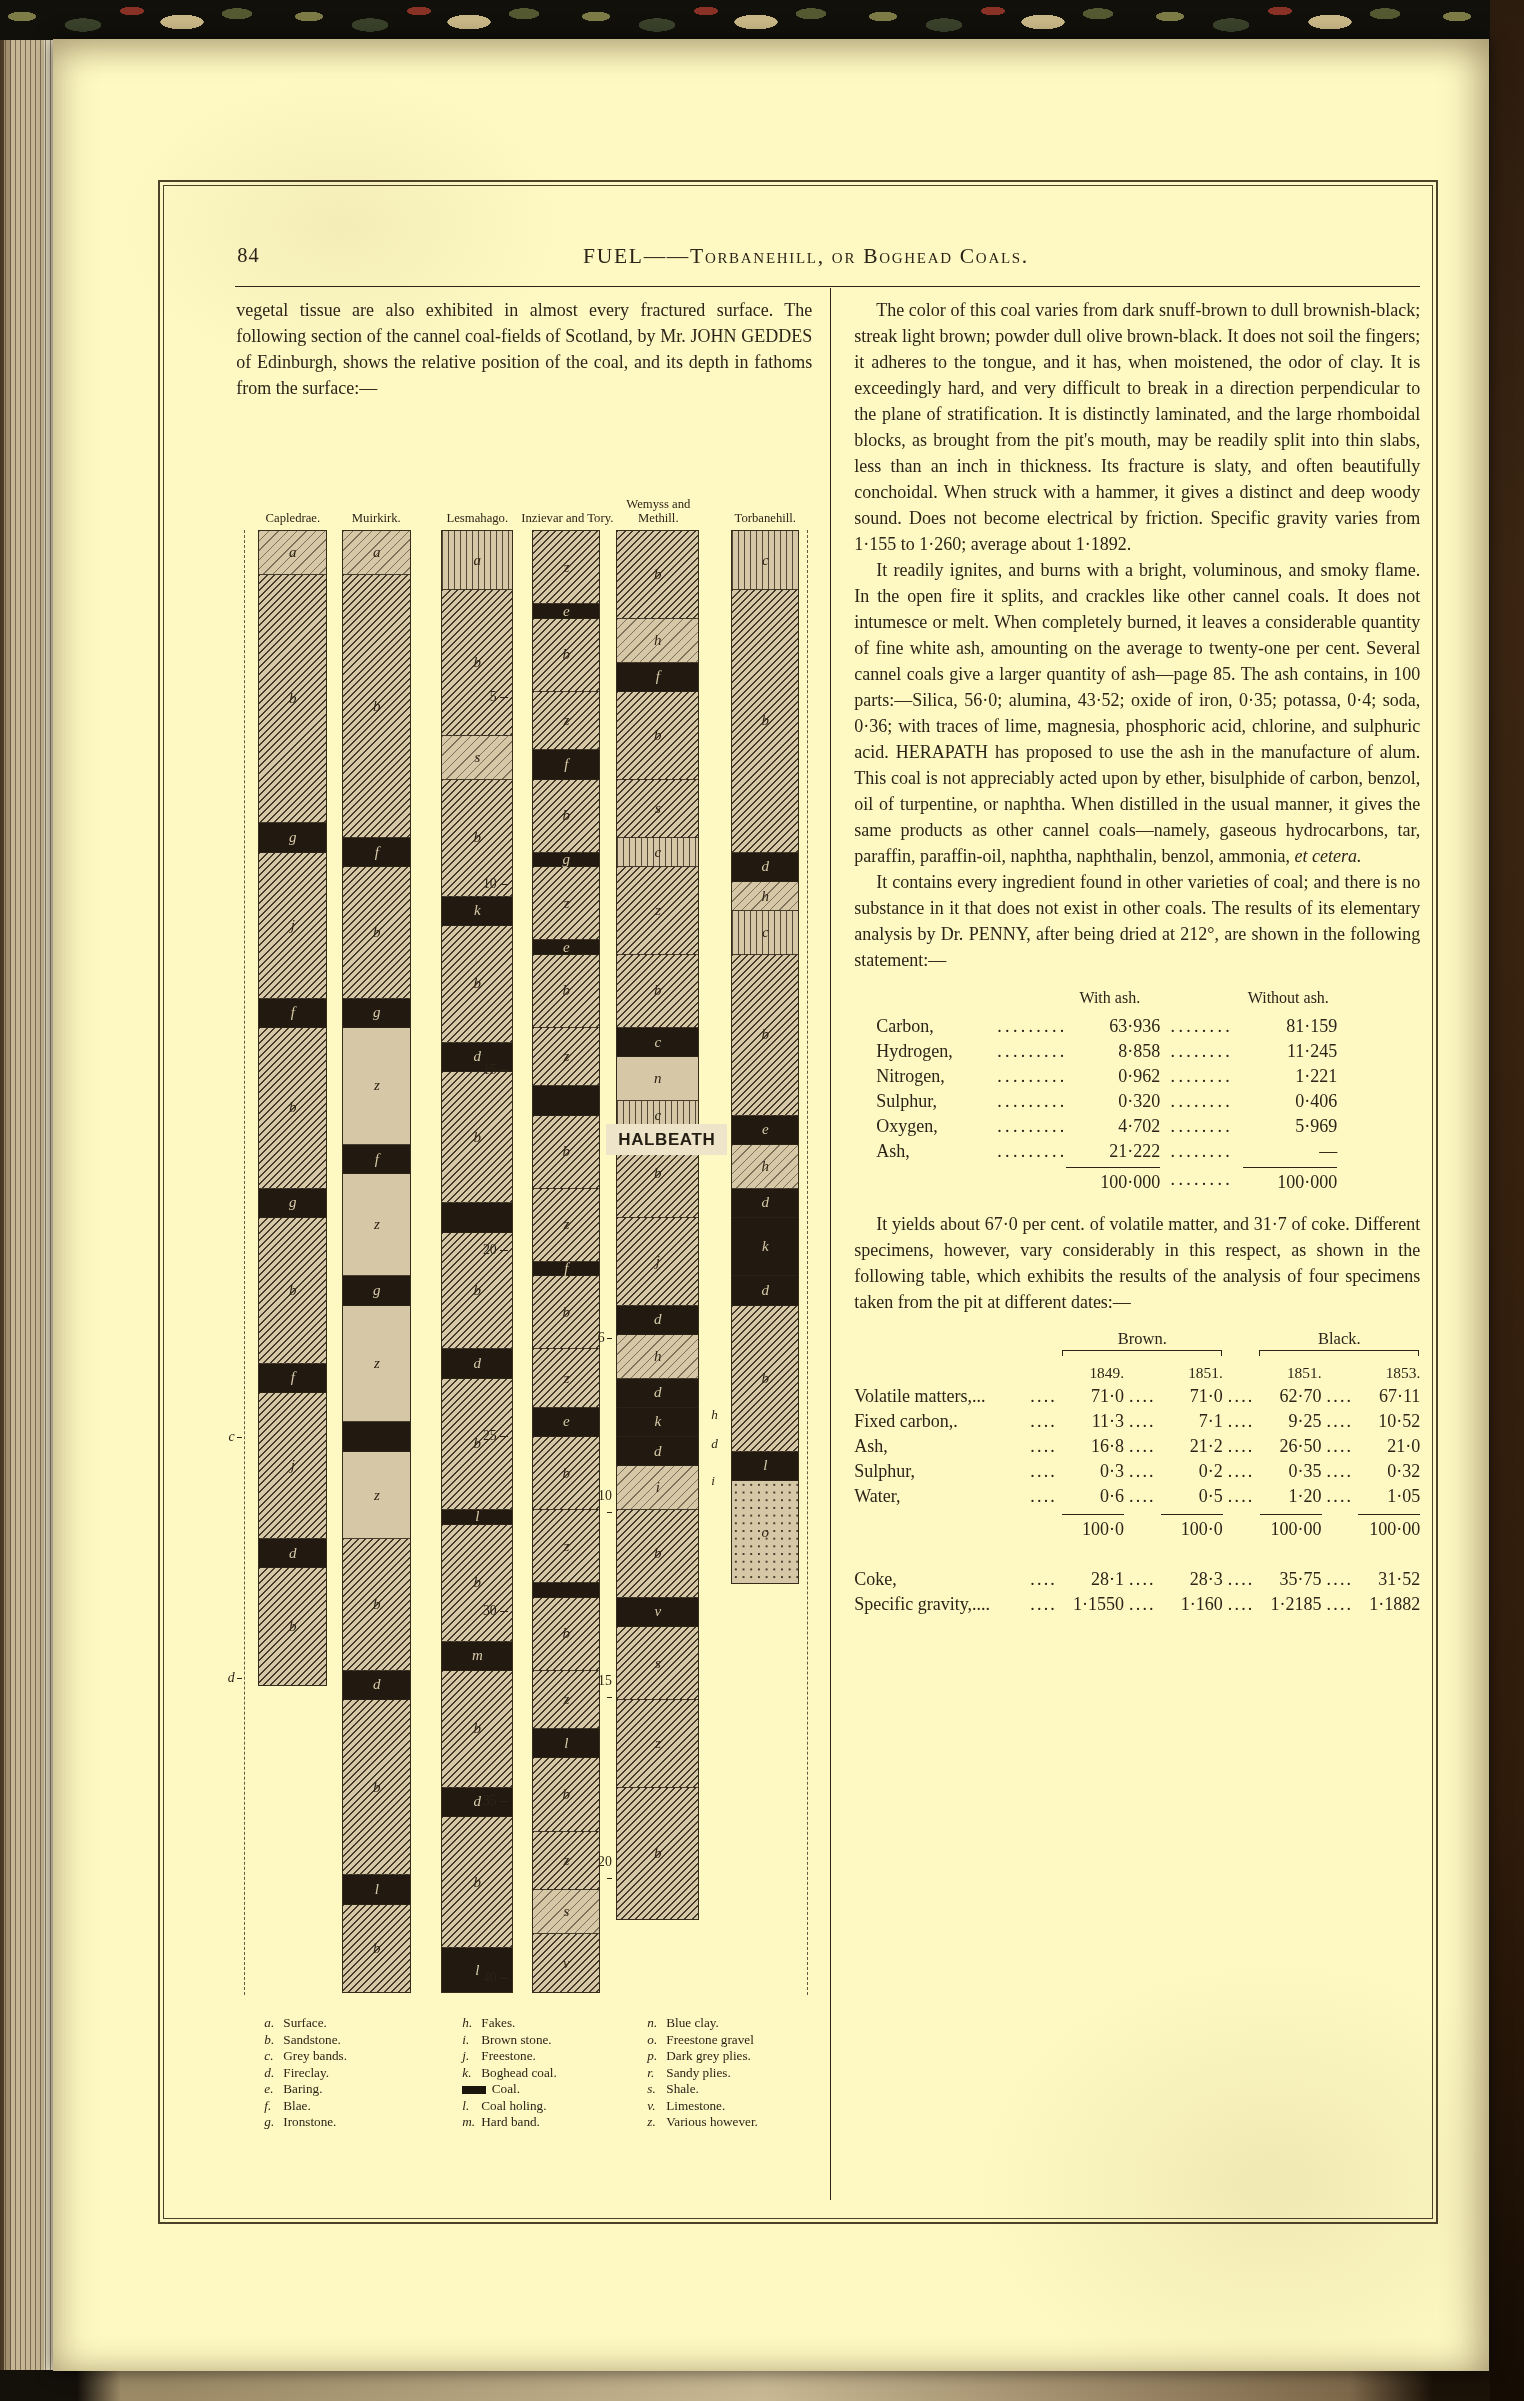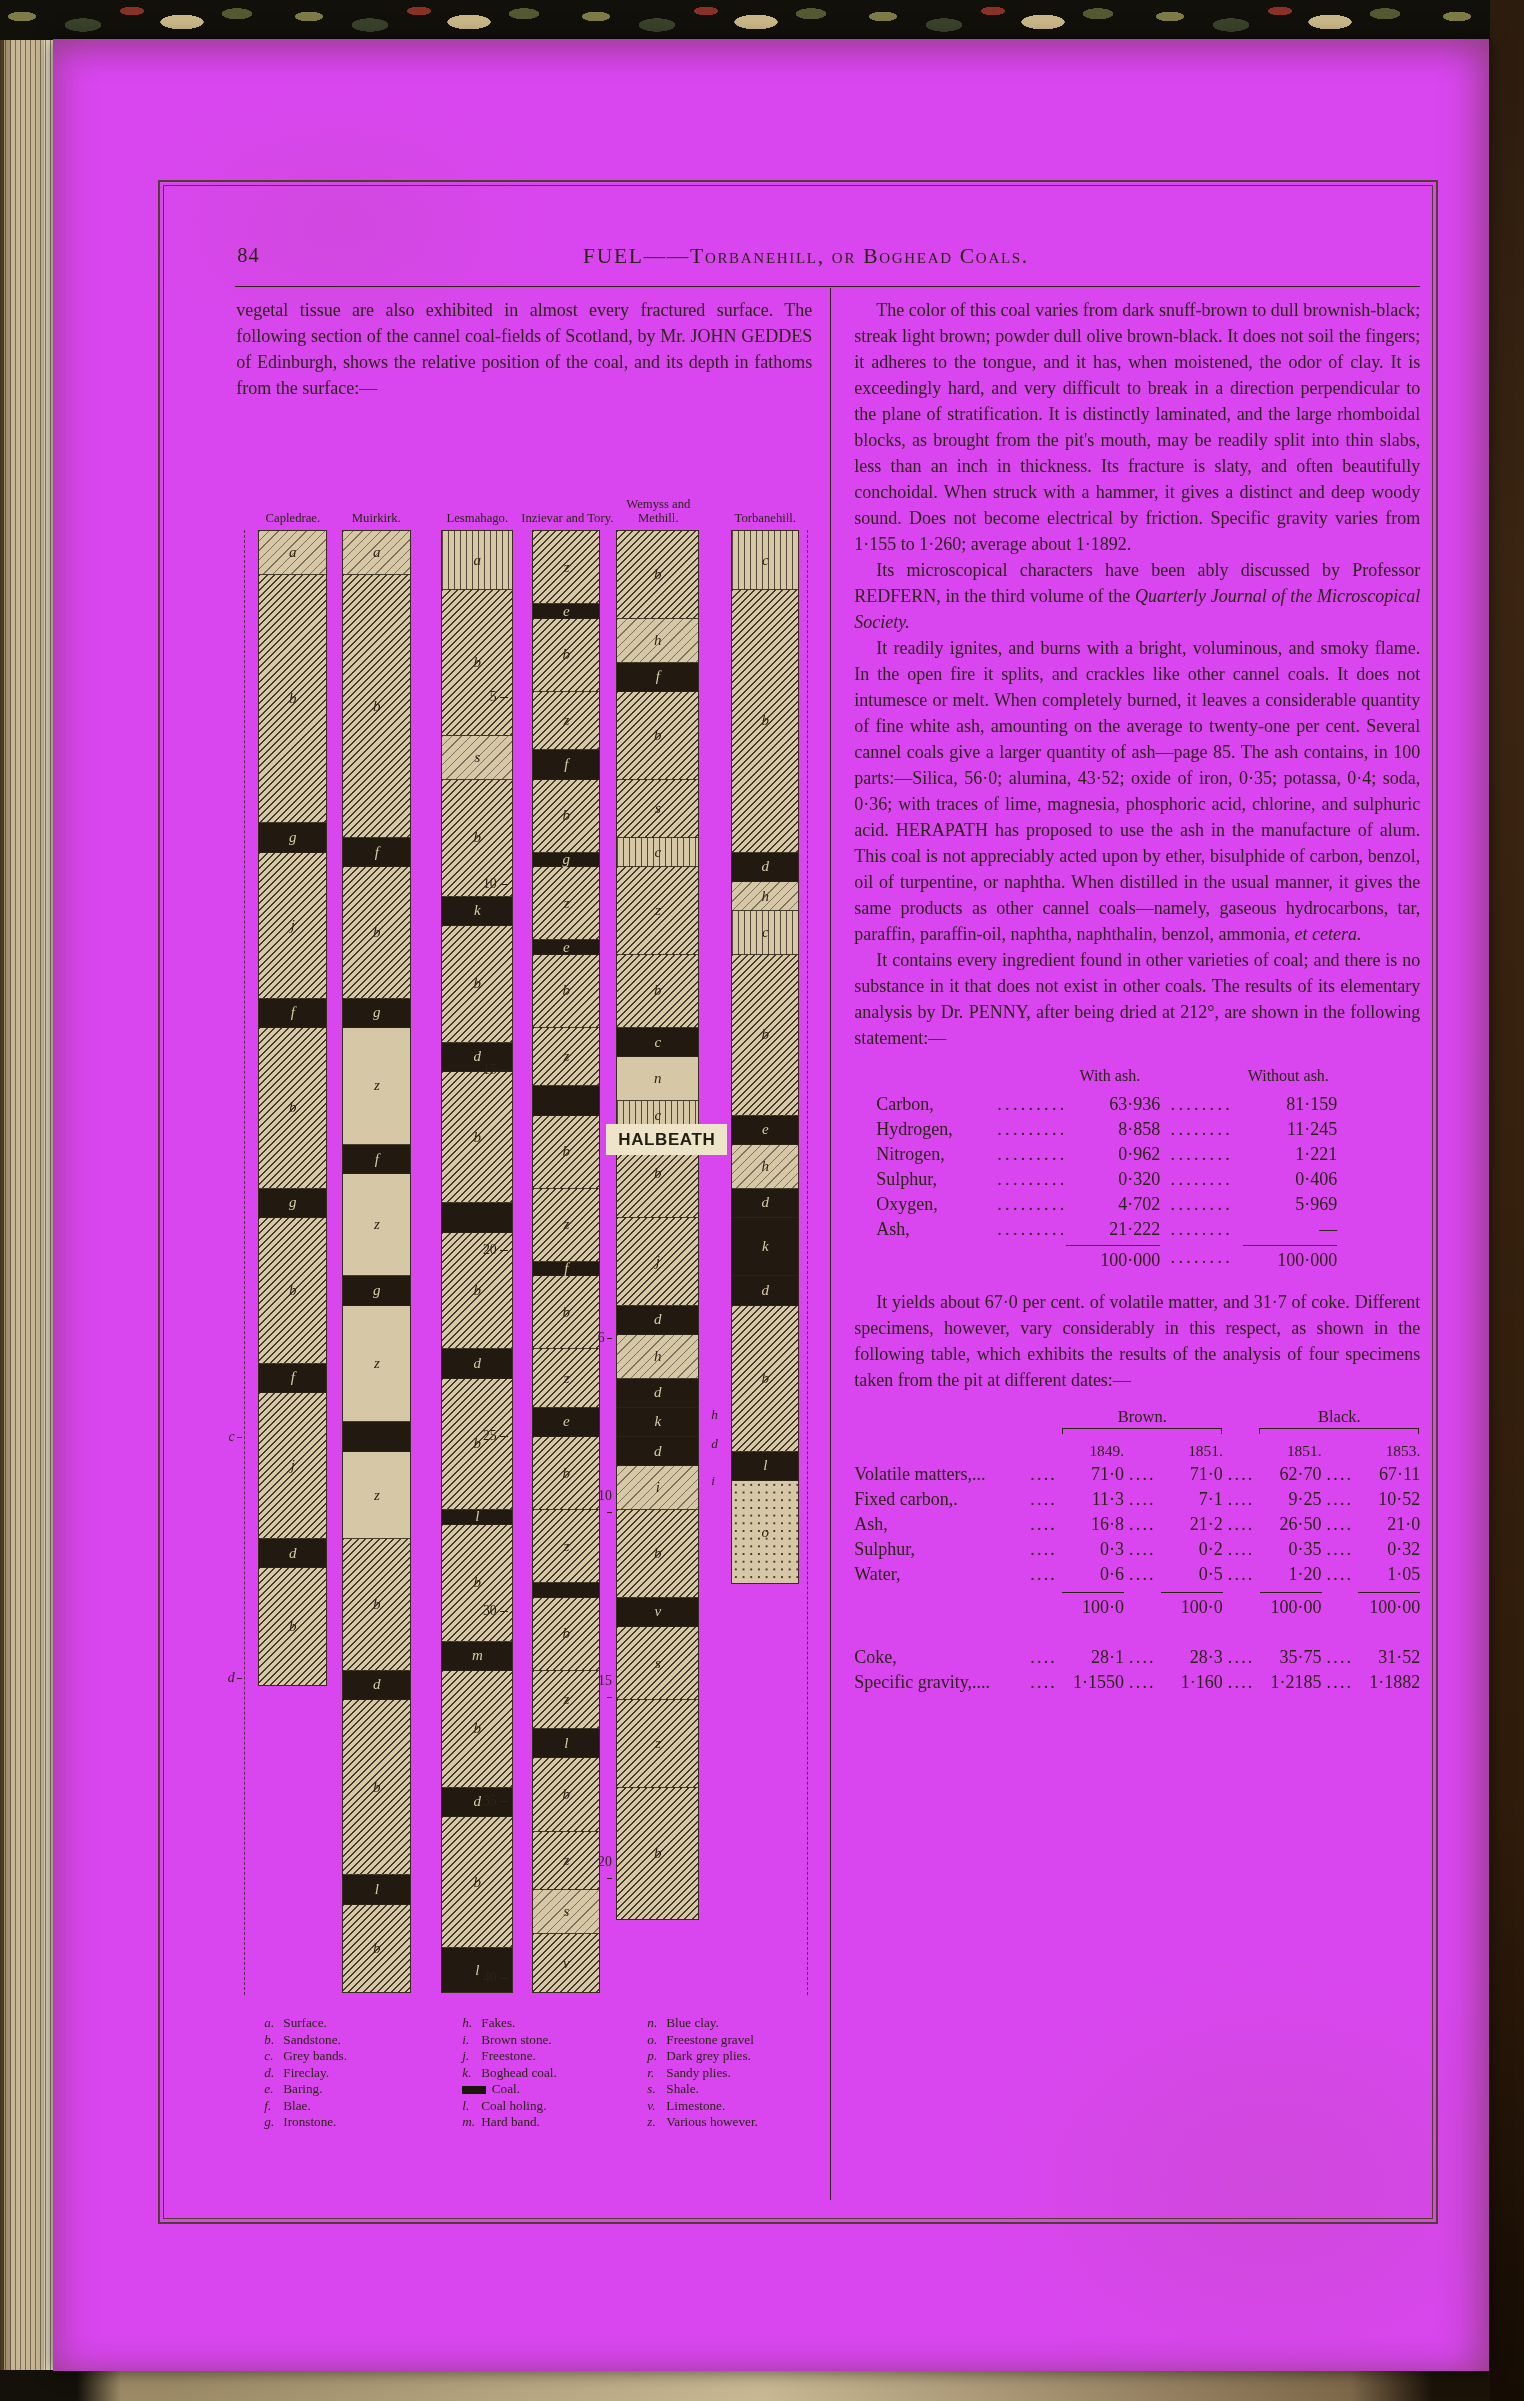--- a/index.html
+++ b/index.html
@@ -31,21 +31,21 @@
       repeating-linear-gradient(90deg,rgba(61,48,30,.55) 0 1.1px,rgba(203,188,156,0) 1.1px 5px),
       linear-gradient(90deg,#4a3c28 0 4.4px,#a2906e 4.4px 11px,#c6b693 11px 44px,#e7ddc2 44px);
   }
   .cover-right{
     position:absolute;right:0;top:0;width:34px;height:2401px;
     background:linear-gradient(180deg,#2c1c0e,#3b2512 25%,#301c0b 75%,#150c04);
   }
   
   .scan-page{
     position:absolute;left:53px;top:39px;width:1436px;height:2332px;
-    background:#d946ef;
+    background:#fef9c3;
     box-shadow:inset -16.5px 0 33px rgba(80,55,25,.30),inset 0 16.5px 27.6px rgba(80,55,25,.18),
                inset 16.5px 0 33px rgba(80,55,25,.15),0 0 16.5px rgba(0,0,0,.6);
   }
   .scan-page::before{
     content:"";position:absolute;inset:0;pointer-events:none;
     background:
       radial-gradient(ellipse 331px 220px at 20% 8%,rgba(120,90,50,.08),transparent 70%),
       radial-gradient(ellipse 441px 331px at 85% 92%,rgba(120,90,50,.10),transparent 70%);
   }
   .border-outer{position:absolute;left:105px;top:141px;width:1276px;height:2040px;border:2.2px solid #4e4129;}
@@ -557,21 +557,20 @@
               <div class="lg-item"><span class="lg-key">r.</span><span class="lg-text">Sandy plies.</span></div>
               <div class="lg-item"><span class="lg-key">s.</span><span class="lg-text">Shale.</span></div>
               <div class="lg-item"><span class="lg-key">v.</span><span class="lg-text">Limestone.</span></div>
               <div class="lg-item"><span class="lg-key">z.</span><span class="lg-text">Various however.</span></div>
             </div>
         </div>
       </div>
 
       <div class="colR">
         <p class="para"><span>The color of this coal varies from dark snuff-brown to dull brownish-black; streak light brown; powder dull olive brown-black.  It does not soil the fingers; it adheres to the tongue, and it has, when moistened, the odor of clay.  It is exceedingly hard, and very difficult to break in a direction perpendicular to the plane of stratification.  It is distinctly laminated, and the large rhomboidal blocks, as brought from the pit's mouth, may be readily split into thin slabs, less than an inch in thickness.  Its fracture is slaty, and often beautifully conchoidal.  When struck with a hammer, it gives a distinct and deep woody sound.  Does not become electrical by friction.  Specific gravity varies from 1·155 to 1·260; average about 1·1892.</span></p>
-        <p class="para"><span>Its microscopical characters have been ably discussed by Professor REDFERN, in the third volume of the </span><i>Quarterly Journal of the Microscopical Society.</i></p>
         <p class="para"><span>It readily ignites, and burns with a bright, voluminous, and smoky flame.  In the open fire it splits, and crackles like other cannel coals.  It does not intumesce or melt.  When completely burned, it leaves a considerable quantity of fine white ash, amounting on the average to twenty-one per cent.  Several cannel coals give a larger quantity of ash—page 85.  The ash contains, in 100 parts:—Silica, 56·0; alumina, 43·52; oxide of iron, 0·35; potassa, 0·4; soda, 0·36; with traces of lime, magnesia, phosphoric acid, chlorine, and sulphuric acid.  HERAPATH has proposed to use the ash in the manufacture of alum.  This coal is not appreciably acted upon by ether, bisulphide of carbon, benzol, oil of turpentine, or naphtha.  When distilled in the usual manner, it gives the same products as other cannel coals—namely, gaseous hydrocarbons, tar, paraffin, paraffin-oil, naphtha, naphthalin, benzol, ammonia, </span><i>et cetera.</i></p>
         <p class="para"><span>It contains every ingredient found in other varieties of coal; and there is no substance in it that does not exist in other coals.  The results of its elementary analysis by Dr. PENNY, after being dried at 212°, are shown in the following statement:—</span></p>
 
         <div class="t1">
           <div class="t1-headrow">
             <span class="t1-h1">With ash.</span>
             <span class="t1-h2">Without ash.</span>
           </div>
           <div>
               <div class="t1row">

